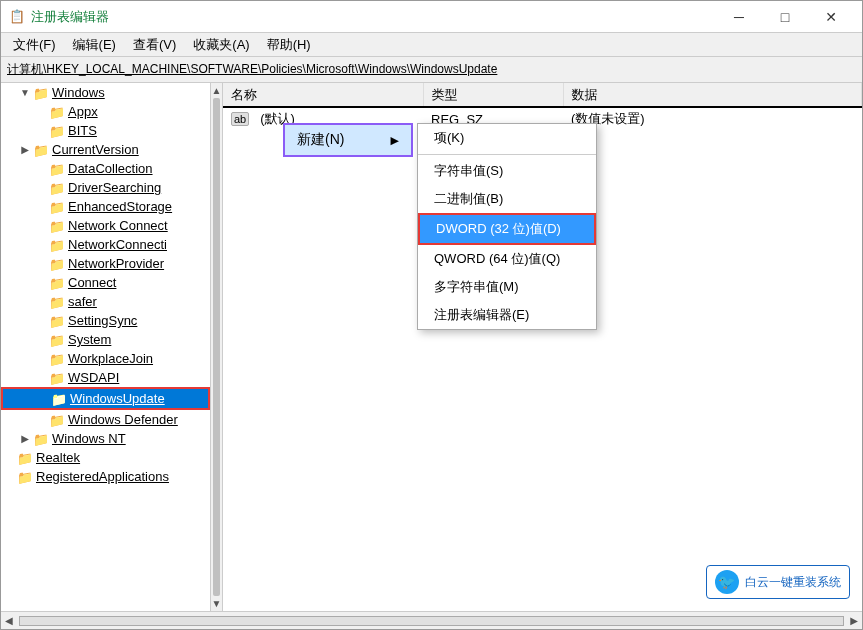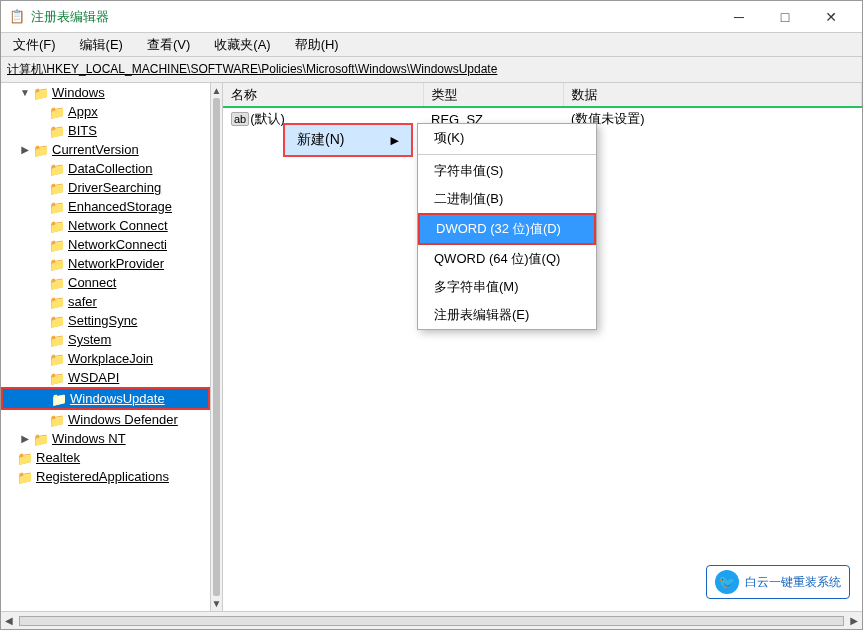--- a/index.html
+++ b/index.html
@@ -63,21 +63,21 @@
     }
 
     
     .menu-bar {
       background: #f0f0f0;
       height: 24px;
       display: flex;
       align-items: center;
       padding: 0 4px;
       border-bottom: 1px solid #ccc;
-      gap: 8px;
+      gap: 1px;
     }
     .menu-item {
       padding: 2px 8px;
       cursor: pointer;
       font-size: 13px;
     }
 
     
     .address-bar {
       background: #f0f0f0;
@@ -163,35 +163,35 @@
       font-size: 13px;
     }
     .right-table thead tr {
       background: #f0f0f0;
       height: 24px;
     }
     .right-table thead th {
       text-align: left;
       padding: 2px 8px;
       border-right: 1px solid #ddd;
-      border-bottom: 2px solid #22c55e;
+      border-bottom: 2px solid #000000;
       font-weight: normal;
       color: #000;
     }
     .right-table tbody tr {
       height: 22px;
     }
     .right-table tbody td {
       padding: 2px 8px;
       color: #000;
     }
     .reg-icon {
       display: inline-flex;
       align-items: center;
-      gap: 1px;
+      gap: 11px;
     }
     .ab-badge {
       background: #e0e0e0;
       border: 1px solid #aaa;
       border-radius: 2px;
       font-size: 11px;
       padding: 0 2px;
       color: #000;
     }
 
@@ -498,21 +498,21 @@
             </td>
             <td>REG_SZ</td>
             <td>(数值未设置)</td>
           </tr>
         </tbody>
       </table>
 
       <div class="context-menu-overlay">
         
         <div style="position:relative; display:inline-block;">
-          <div class="submenu-item" style="background:#d0e8ff; border:2px solid #ef4444; min-width:130px; font-size:14px; padding:6px 12px;">
+          <div class="submenu-item" style="background:#d0e8ff; border:2px solid #8b5cf6; min-width:130px; font-size:14px; padding:6px 12px;">
             <span>新建(N)</span>
             <span class="arrow">▶</span>
           </div>
 
           
           <div class="context-submenu">
 
             <div class="ctx-item">项(K)</div>
             <div class="ctx-separator"></div>
 

